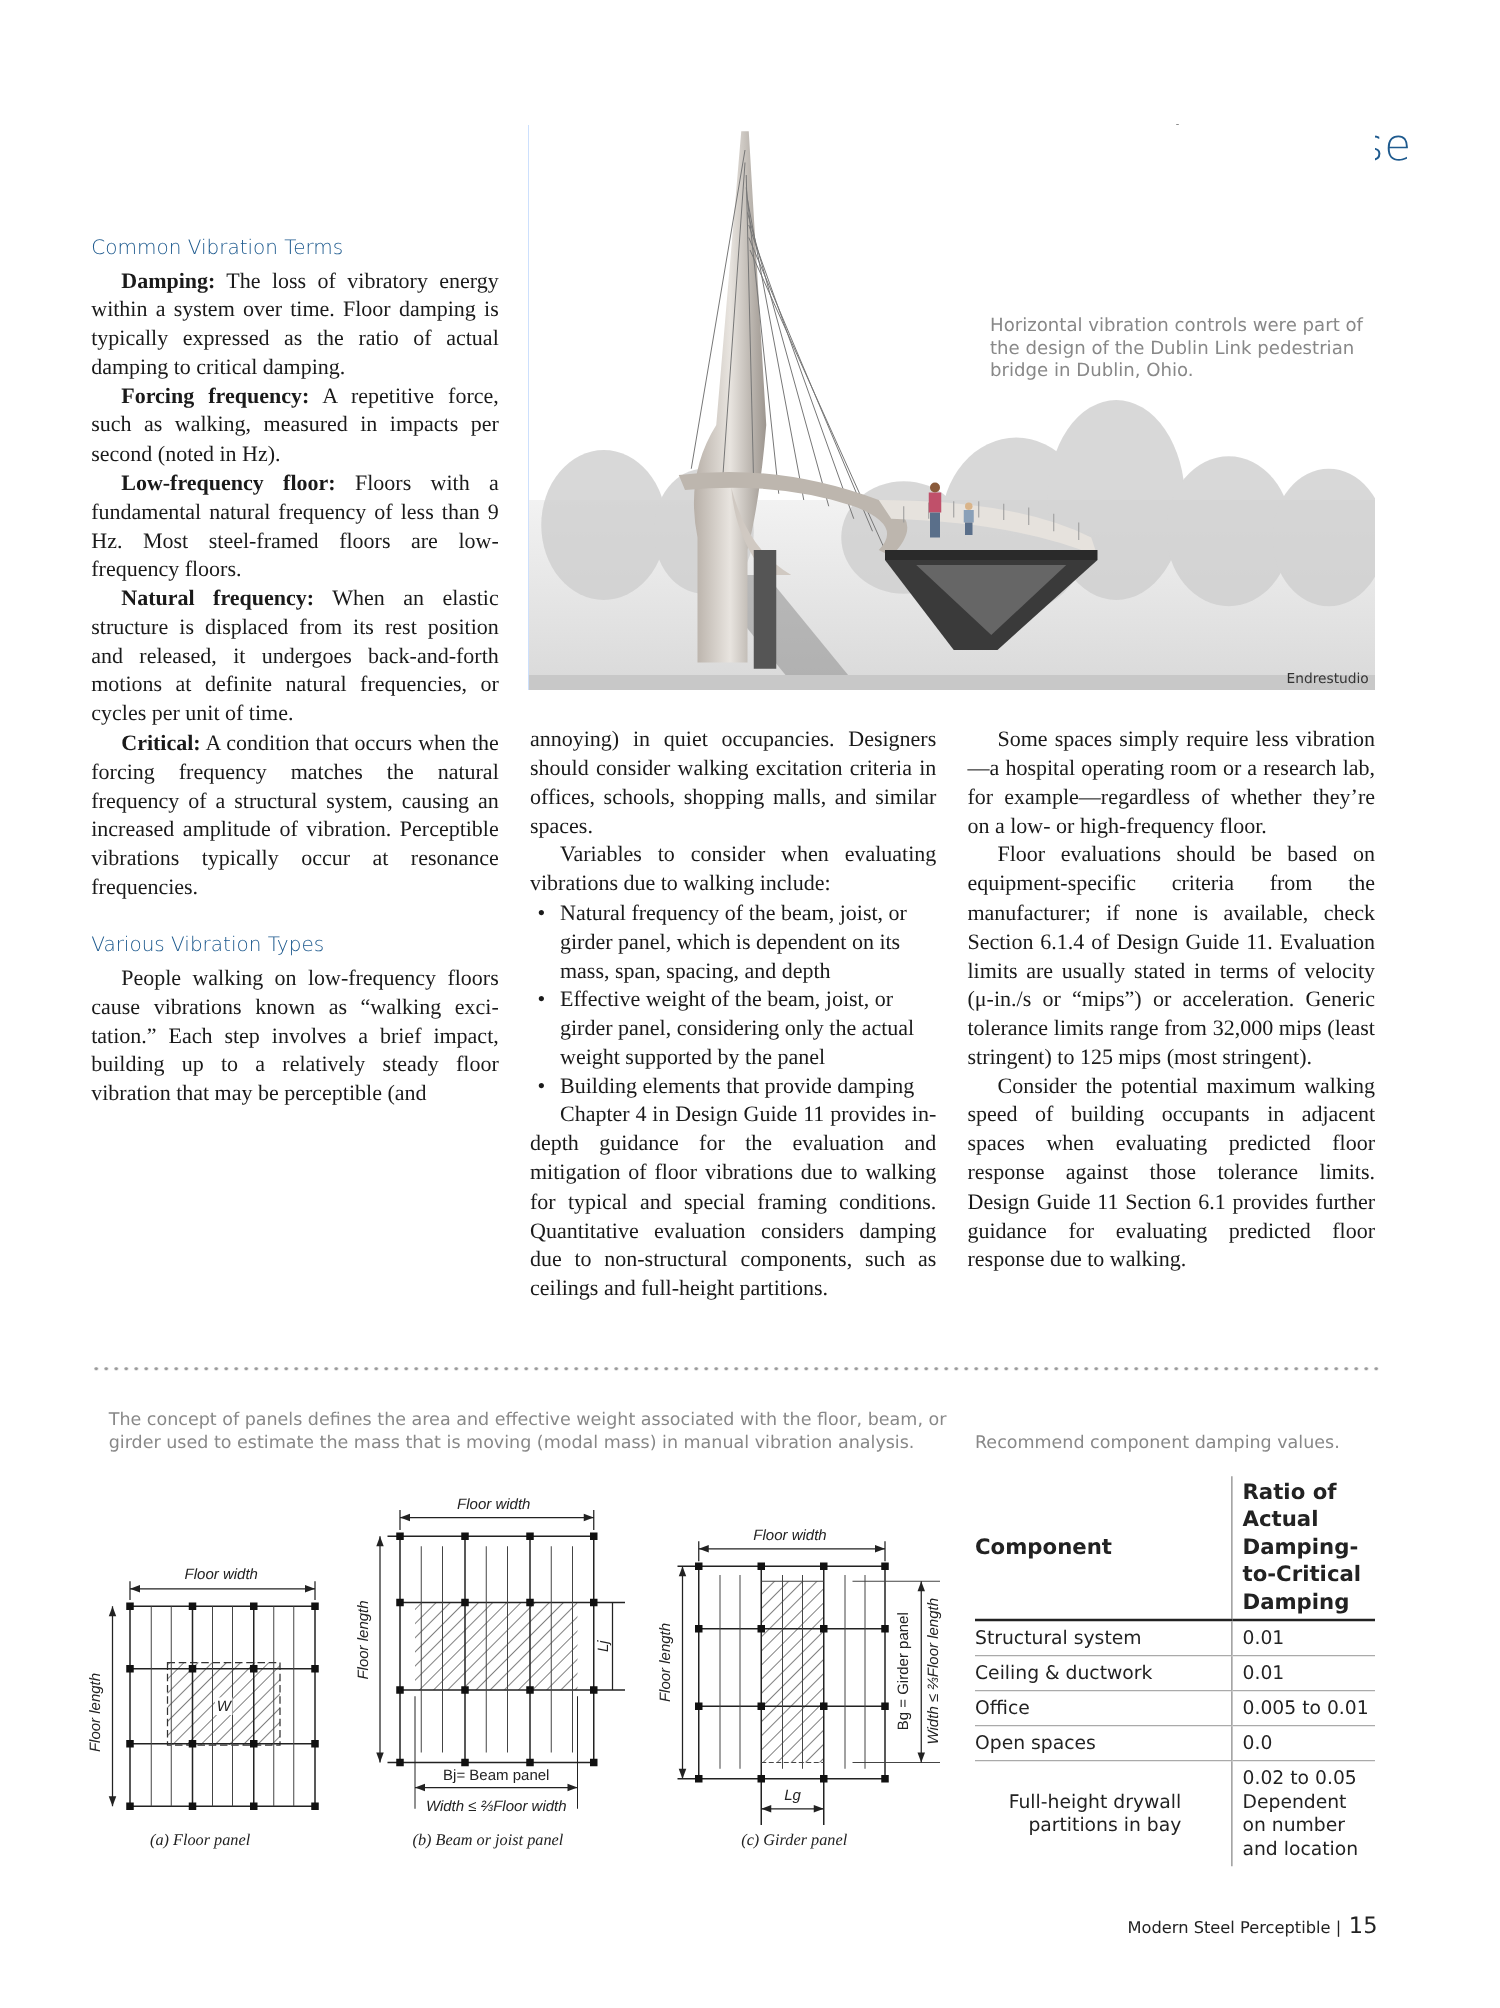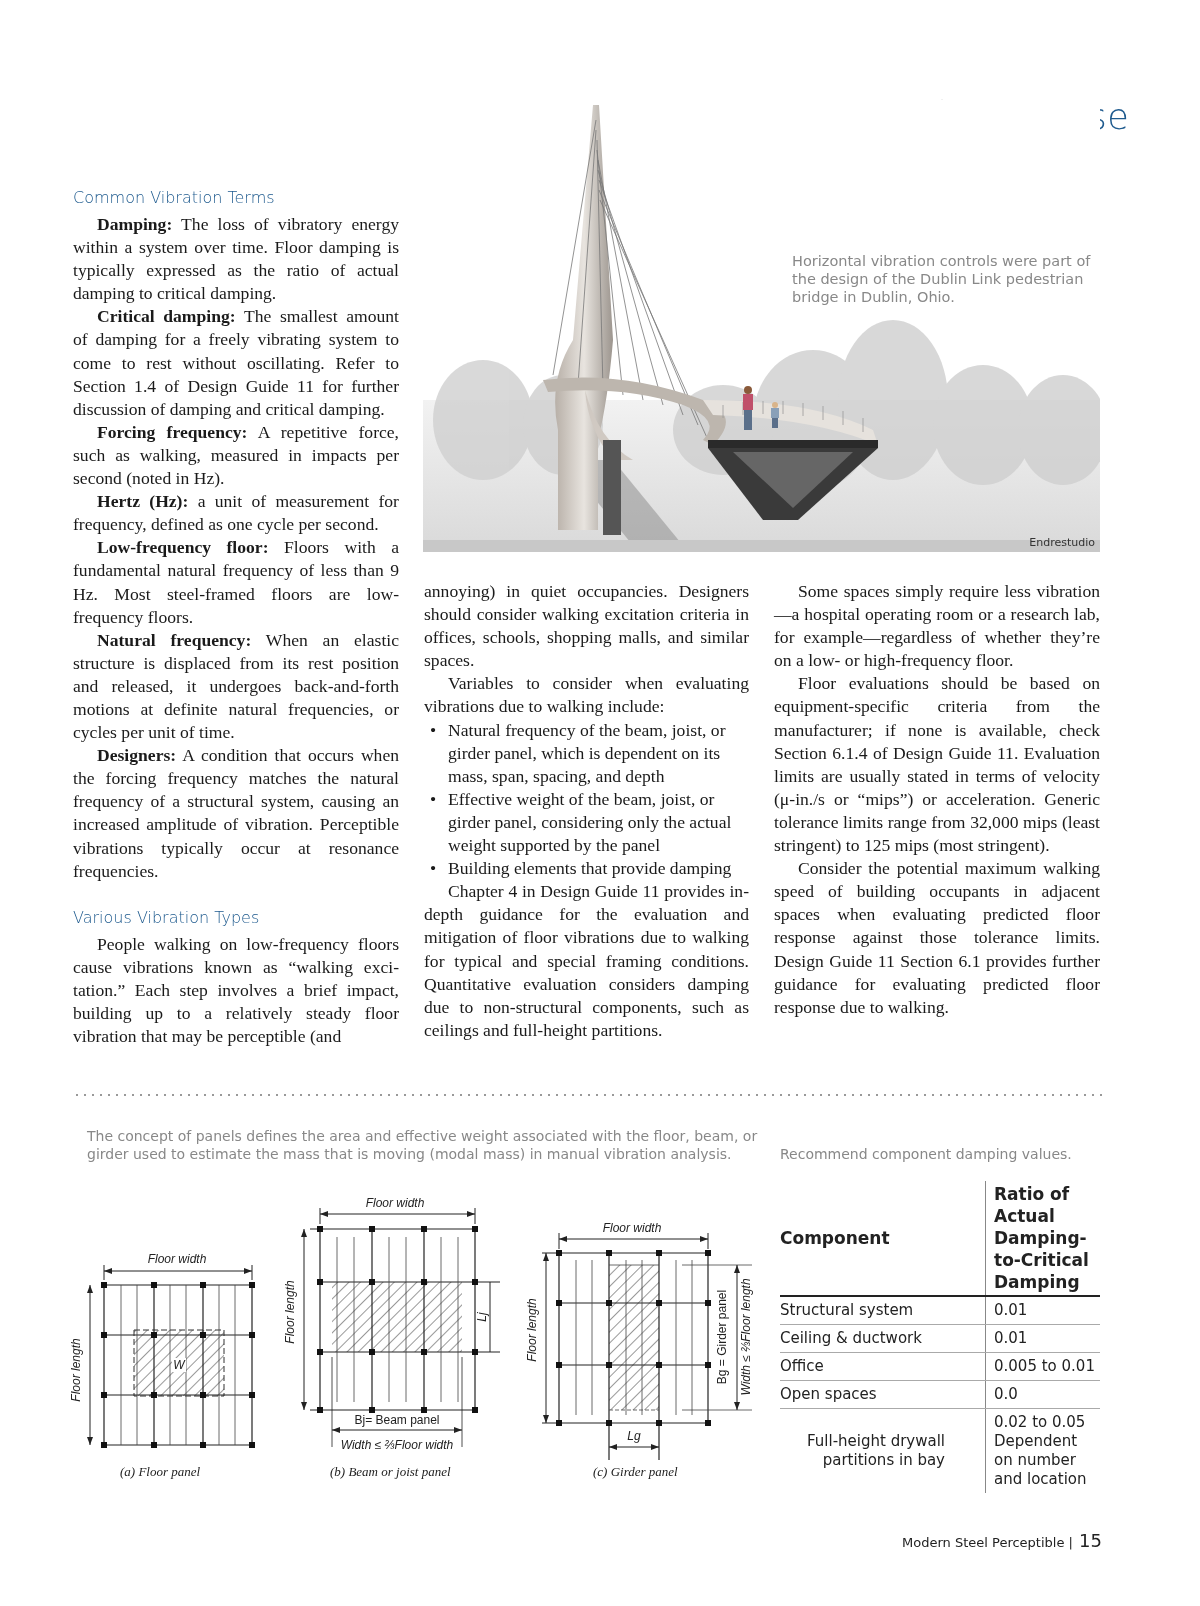--- a/index.html
+++ b/index.html
@@ -120,26 +120,24 @@
       <rect x="349" y="318" width="6" height="10" fill="#5a6f8a"></rect>
     </g>
   </svg>
   <div class="abs photo-credit">Endrestudio</div>
 </div>
 <div class="abs photo-caption">Horizontal vibration controls were part of the design of the Dublin Link pedestrian bridge in Dublin, Ohio.</div>
 
 <div class="abs col col1">
   <h2 class="h2">Common Vibration Terms</h2>
   <p><b>Damping:</b><span> The loss of vibratory energy within a system over time. Floor damping is typically expressed as the ratio of actual damping to critical damping.</span></p>
-  <p><b>Critical damping:</b><span> The smallest amount of damping for a freely vibrating system to come to rest without oscillating. Refer to Section 1.4 of Design Guide 11 for further discussion of damping and criti­cal damping.</span></p>
   <p><b>Forcing frequency:</b><span> A repetitive force, such as walking, measured in impacts per second (noted in Hz).</span></p>
-  <p><b>Hertz (Hz):</b><span> a unit of measurement for frequency, defined as one cycle per second.</span></p>
   <p><b>Low-frequency floor:</b><span> Floors with a fundamental natural frequency of less than 9 Hz. Most steel-framed floors are low-frequency floors.</span></p>
   <p><b>Natural frequency:</b><span> When an elastic structure is displaced from its rest position and released, it undergoes back-and-forth motions at definite natural frequencies, or cycles per unit of time.</span></p>
-  <p><b>Designers:</b><span> A condition that occurs when the forcing frequency matches the natural frequency of a structural system, causing an increased amplitude of vibra­tion. Perceptible vibrations typically occur at resonance frequencies.</span></p>
+  <p><b>Critical:</b><span> A condition that occurs when the forcing frequency matches the natural frequency of a structural system, causing an increased amplitude of vibra­tion. Perceptible vibrations typically occur at resonance frequencies.</span></p>
   <h2 class="h2" style="margin-top:20px;">Various Vibration Types</h2>
   <p>People walking on low-frequency floors cause vibrations known as “walking exci­tation.” Each step involves a brief impact, building up to a relatively steady floor vibration that may be perceptible (and</p>
 </div>
 
 <div class="abs col col2">
   <p class="noind">annoying) in quiet occupancies. Designers should consider walking excitation criteria in offices, schools, shopping malls, and similar spaces.</p>
   <p>Variables to consider when evaluating vibrations due to walking include:</p>
   <ul class="bul">
     <li>Natural frequency of the beam, joist, or girder panel, which is dependent on its mass, span, spacing, and depth</li>
     <li>Effective weight of the beam, joist, or girder panel, considering only the actual weight supported by the panel</li>

